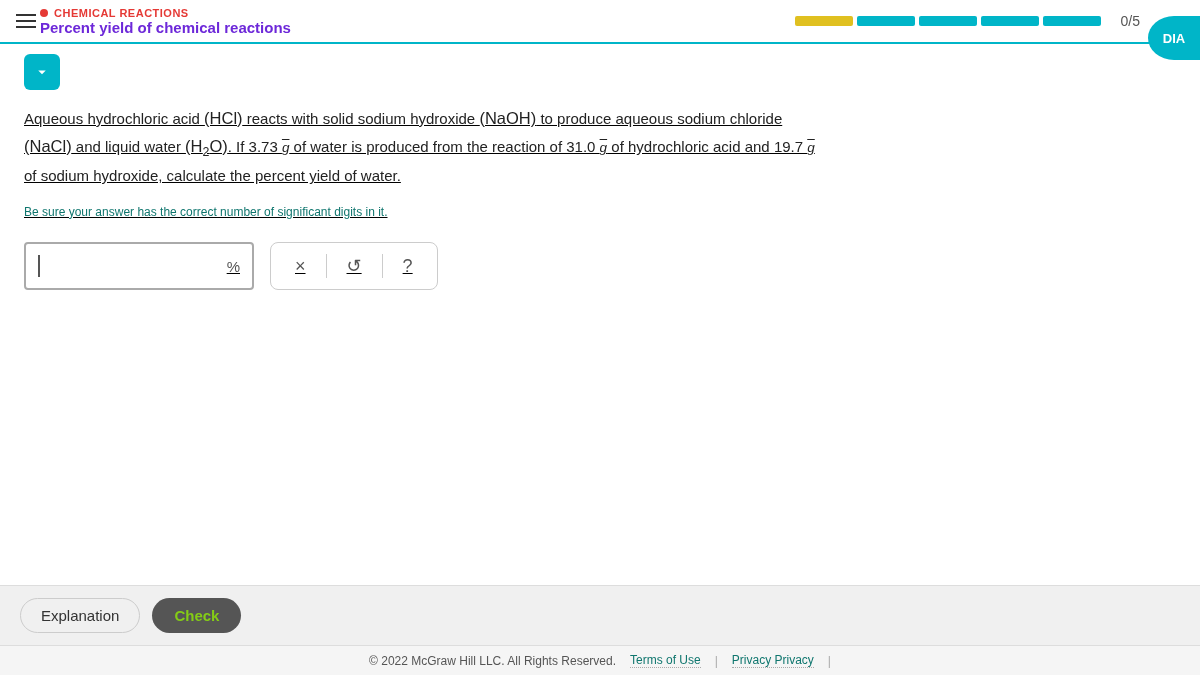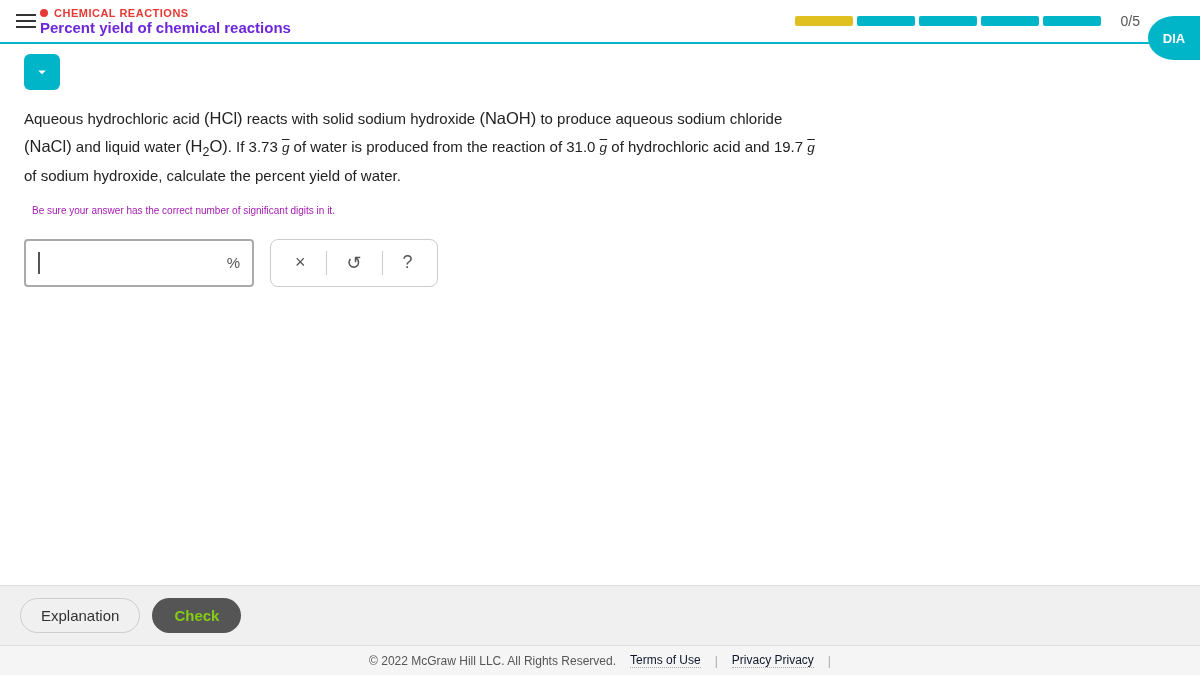--- a/index.html
+++ b/index.html
@@ -106,20 +106,21 @@
       font-size: 13px;
     }
 
     
     .content {
       flex: 1;
       padding: 10px 24px 10px 24px;
       display: flex;
       flex-direction: column;
       overflow: hidden;
+      text-decoration: underline;
     }
 
     .collapse-btn {
       width: 36px;
       height: 36px;
       background: #00b5c8;
       border-radius: 6px;
       display: flex;
       align-items: center;
       justify-content: center;
@@ -133,25 +134,24 @@
     }
 
     .problem-text {
       font-size: 15px;
       line-height: 1.7;
       color: #222;
       margin-bottom: 14px;
     }
 
     .sig-digits-note {
-      font-size: 10px;
-      color: #a21caf;
+      font-size: 12px;
+      color: #0f766e;
       margin-bottom: 20px;
       line-height: 1.6;
-      margin-left: 8px;
     }
 
     .answer-row {
       display: flex;
       align-items: center;
       gap: 16px;
       margin-bottom: 16px;
     }
 
     .answer-input-wrapper {
@@ -246,21 +246,21 @@
       height: 30px;
       display: flex;
       align-items: center;
       justify-content: center;
       font-size: 12px;
       color: #555;
       gap: 14px;
       border-top: 1px solid #ddd;
     }
     .footer-link {
-      color: #0f172a;
+      color: #0f766e;
       text-decoration: none;
       border-bottom: 1px dotted #aaa;
       cursor: pointer;
       text-align: center;
     }
     .footer-divider {
       color: #aaa;
     }
 
     

